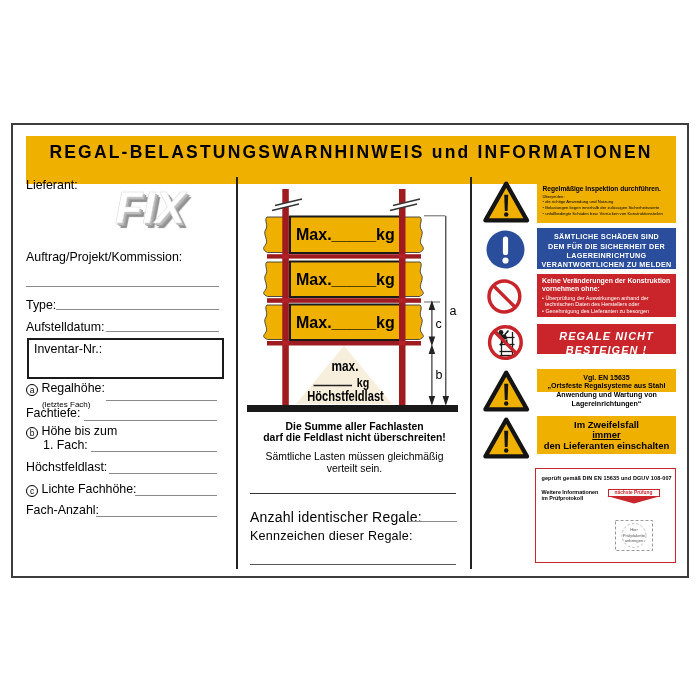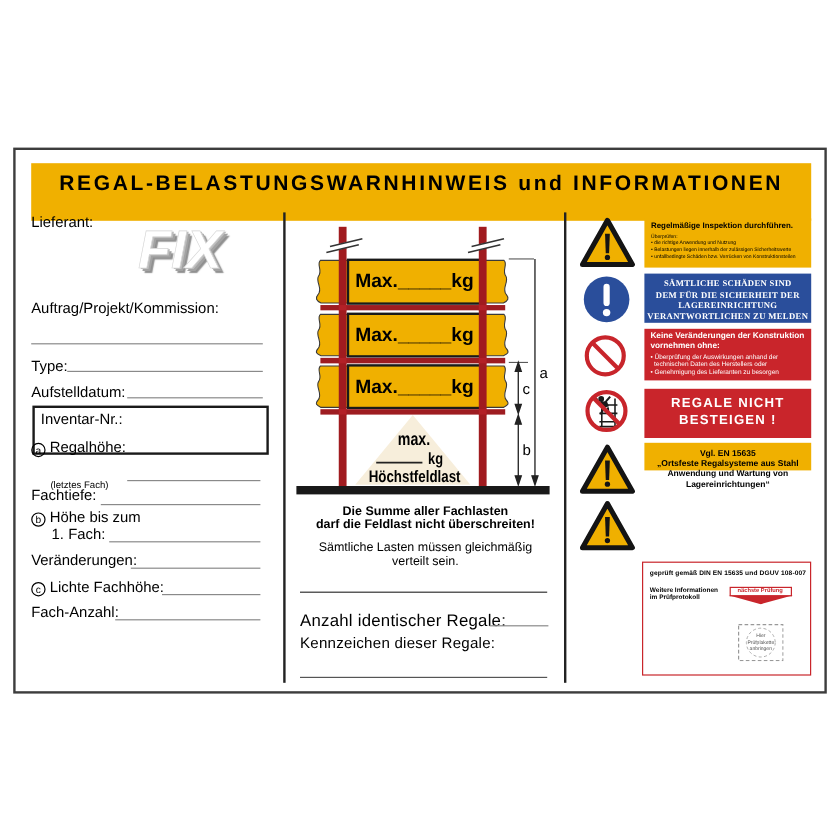--- a/index.html
+++ b/index.html
@@ -25,29 +25,29 @@
   <div class="abs lbl" style="left:26px;top:179px;">Lieferant:</div>
   <div class="abs" style="left:100px;top:185px;width:100px;text-align:center;font-weight:bold;font-style:italic;font-size:45px;line-height:1;color:#fff;text-shadow:1.5px 1.5px 0 #bdbdbd,3px 3px 0 #a2a2a2,4.5px 4.5px 1px #8f8f8f;-webkit-text-stroke:0.5px #d5d5d5;">FIX</div>
   <div class="abs lbl" style="left:26px;top:251px;">Auftrag/Projekt/Kommission:</div>
   <div class="gline" style="left:26px;top:286px;width:193px;"></div>
   <div class="abs lbl" style="left:26px;top:298.5px;">Type:</div>
   <div class="gline" style="left:56px;top:309px;width:163px;"></div>
   <div class="abs lbl" style="left:26px;top:321px;">Aufstelldatum:</div>
   <div class="gline" style="left:106px;top:331px;width:113px;"></div>
   <div class="abs" style="left:27px;top:338px;width:197px;height:40.5px;border:2px solid #1a1a1a;box-sizing:border-box;"></div>
   <div class="abs lbl" style="left:34px;top:343px;">Inventar-Nr.:</div>
-  <div class="abs lbl" style="left:26px;top:367px;"><span class="circ">a</span>Regalhöhe:</div>
+  <div class="abs lbl" style="left:26px;top:382px;"><span class="circ">a</span>Regalhöhe:</div>
   <div class="gline" style="left:106px;top:400px;width:111px;"></div>
   <div class="abs" style="left:42px;top:399.5px;font-size:8px;color:#000;">(letztes Fach)</div>
   <div class="abs lbl" style="left:26px;top:407px;">Fachtiefe:</div>
   <div class="gline" style="left:84px;top:420px;width:133px;"></div>
   <div class="abs lbl" style="left:26px;top:424.5px;"><span class="circ">b</span>Höhe bis zum</div>
   <div class="abs lbl" style="left:43px;top:438.5px;">1. Fach:</div>
   <div class="gline" style="left:91px;top:451px;width:126px;"></div>
-  <div class="abs lbl" style="left:26px;top:460.5px;">Veränderungen:</div>
+  <div class="abs lbl" style="left:26px;top:460.5px;">Höchstfeldlast:</div>
   <div class="gline" style="left:109px;top:473px;width:108px;"></div>
   <div class="abs lbl" style="left:26px;top:482.5px;"><span class="circ">c</span>Lichte Fachhöhe:</div>
   <div class="gline" style="left:135px;top:495px;width:82px;"></div>
   <div class="abs lbl" style="left:26px;top:503.5px;">Fach-Anzahl:</div>
   <div class="gline" style="left:96px;top:516px;width:121px;"></div>
 
   <svg class="abs" style="left:237px;top:170px;" width="235" height="260" viewBox="237 170 235 260">
     <g id="beams">
       <g>
         <path d="M290,217.0 L267,217.0 C263.5,220.0 269,225.5 265.5,230.0 C262.5,234.5 269.5,240.5 265,245.5 C262.5,248.5 263.5,250.5 267.5,252.5 L290,252.5 Z" fill="#f0b000" stroke="#3a3a3a" stroke-width="0.9"></path>
@@ -123,27 +123,28 @@
   <div class="abs" style="left:249.5px;top:492.5px;width:206.5px;height:1.4px;background:#333;"></div>
   <div class="abs" style="left:250px;top:508.7px;font-size:14px;letter-spacing:0.2px;">Anzahl identischer Regale:</div>
   <div class="gline" style="left:408px;top:521px;width:48.5px;"></div>
   <div class="abs" style="left:250px;top:528.9px;font-size:12.6px;letter-spacing:0.2px;">Kennzeichen dieser Regale:</div>
   <div class="abs" style="left:249.5px;top:563.5px;width:206.5px;height:1.2px;background:#555;"></div>
 
   <div class="blk yel" style="top:181.5px;height:41px;padding:3px 4px 3px 5.5px;">
     <div style="font-weight:bold;font-size:6.6px;line-height:7.5px;">Regelmäßige Inspektion durchführen.</div>
     <div style="font-size:4.2px;line-height:5.9px;margin-top:1.5px;">Überprüfen:<br>• die richtige Anwendung und Nutzung<br>• Belastungen liegen innerhalb der zulässigen Sicherheitswerte<br>• unfallbedingte Schäden bzw. Verrücken von Konstruktionsteilen</div>
   </div>
-  <div class="blk" style="top:228px;height:41px;background:#2a4e9b;color:#fff;text-align:center;font-weight:bold;font-size:7.2px;line-height:9.4px;letter-spacing:0.3px;padding-top:4.2px;font-family:Liberation Serif, serif;">SÄMTLICHE SCHÄDEN SIND<br>DEM FÜR DIE SICHERHEIT DER<br>LAGEREINRICHTUNG<br>VERANTWORTLICHEN ZU MELDEN</div>
+  <div class="blk" style="top:228px;height:41px;background:#2a4e9b;color:#fff;text-align:center;font-weight:bold;font-size:7.2px;line-height:9.4px;letter-spacing:0.3px;padding-top:4.2px;">SÄMTLICHE SCHÄDEN SIND<br>DEM FÜR DIE SICHERHEIT DER<br>LAGEREINRICHTUNG<br>VERANTWORTLICHEN ZU MELDEN</div>
   <div class="blk" style="top:274px;height:43px;background:#c9252b;color:#fff;padding:3px 5px;">
     <div style="font-weight:bold;font-size:6.9px;line-height:7.8px;">Keine Veränderungen der Konstruktion vornehmen ohne:</div>
     <div style="font-size:5.4px;line-height:6.2px;margin-top:2.5px;">• Überprüfung der Auswirkungen anhand der<br>&nbsp;&nbsp;technischen Daten des Herstellers oder<br>• Genehmigung des Lieferanten zu besorgen</div>
   </div>
-  <div class="blk" style="top:324px;height:41px;background:#c9252b;color:#fff;text-align:center;font-weight:bold;font-size:11px;line-height:13.8px;letter-spacing:1px;padding-top:6px;">REGALE NICHT<br>BESTEIGEN !</div>
+  <div class="blk" style="top:324px;height:30px;background:#c9252b;color:#fff;text-align:center;font-weight:bold;font-size:11px;line-height:13.8px;letter-spacing:1px;padding-top:6px;font-style:italic;">REGALE NICHT<br>BESTEIGEN !</div>
   <div class="blk yel" style="top:369px;height:23px;text-align:center;font-weight:bold;font-size:7.1px;line-height:8.9px;padding-top:4.5px;">Vgl. EN 15635<br>„Ortsfeste Regalsysteme aus Stahl<br>Anwendung und Wartung von<br>Lagereinrichtungen“</div>
+  <div class="blk yel" style="top:415.5px;height:38px;text-align:center;font-weight:bold;font-size:9.5px;line-height:10.4px;padding-top:4.5px;">Im Zweifelsfall<br><span style="text-decoration:underline;">immer</span><br>den Lieferanten einschalten</div>
 
   <div class="abs" style="left:534.5px;top:467.5px;width:141.5px;height:95px;border:1.4px solid #c9252b;box-sizing:border-box;background:#fff;">
     <div class="abs" style="left:6px;top:6px;font-weight:bold;font-size:5.5px;letter-spacing:0.1px;">geprüft gemäß DIN EN 15635 und DGUV 108-007</div>
     <div class="abs" style="left:6px;top:20px;font-weight:bold;font-size:5.4px;line-height:6.4px;">Weitere Informationen<br>im Prüfprotokoll</div>
     <div class="abs" style="left:72px;top:20px;width:52px;height:8px;border:1px solid #c9252b;box-sizing:border-box;text-align:center;font-weight:bold;font-size:4.8px;line-height:6.5px;color:#c9252b;">nächste Prüfung</div>
     <svg class="abs" style="left:71px;top:27.7px;" width="54" height="8">
         <polygon points="0,0 54,0 27,7.5" fill="#c9252b"></polygon>
       </svg>
     <svg class="abs" style="left:79px;top:51px;" width="38" height="31">
       <rect x="0.5" y="0.5" width="37" height="30" fill="none" stroke="#999" stroke-width="1" stroke-dasharray="3,2"></rect>

